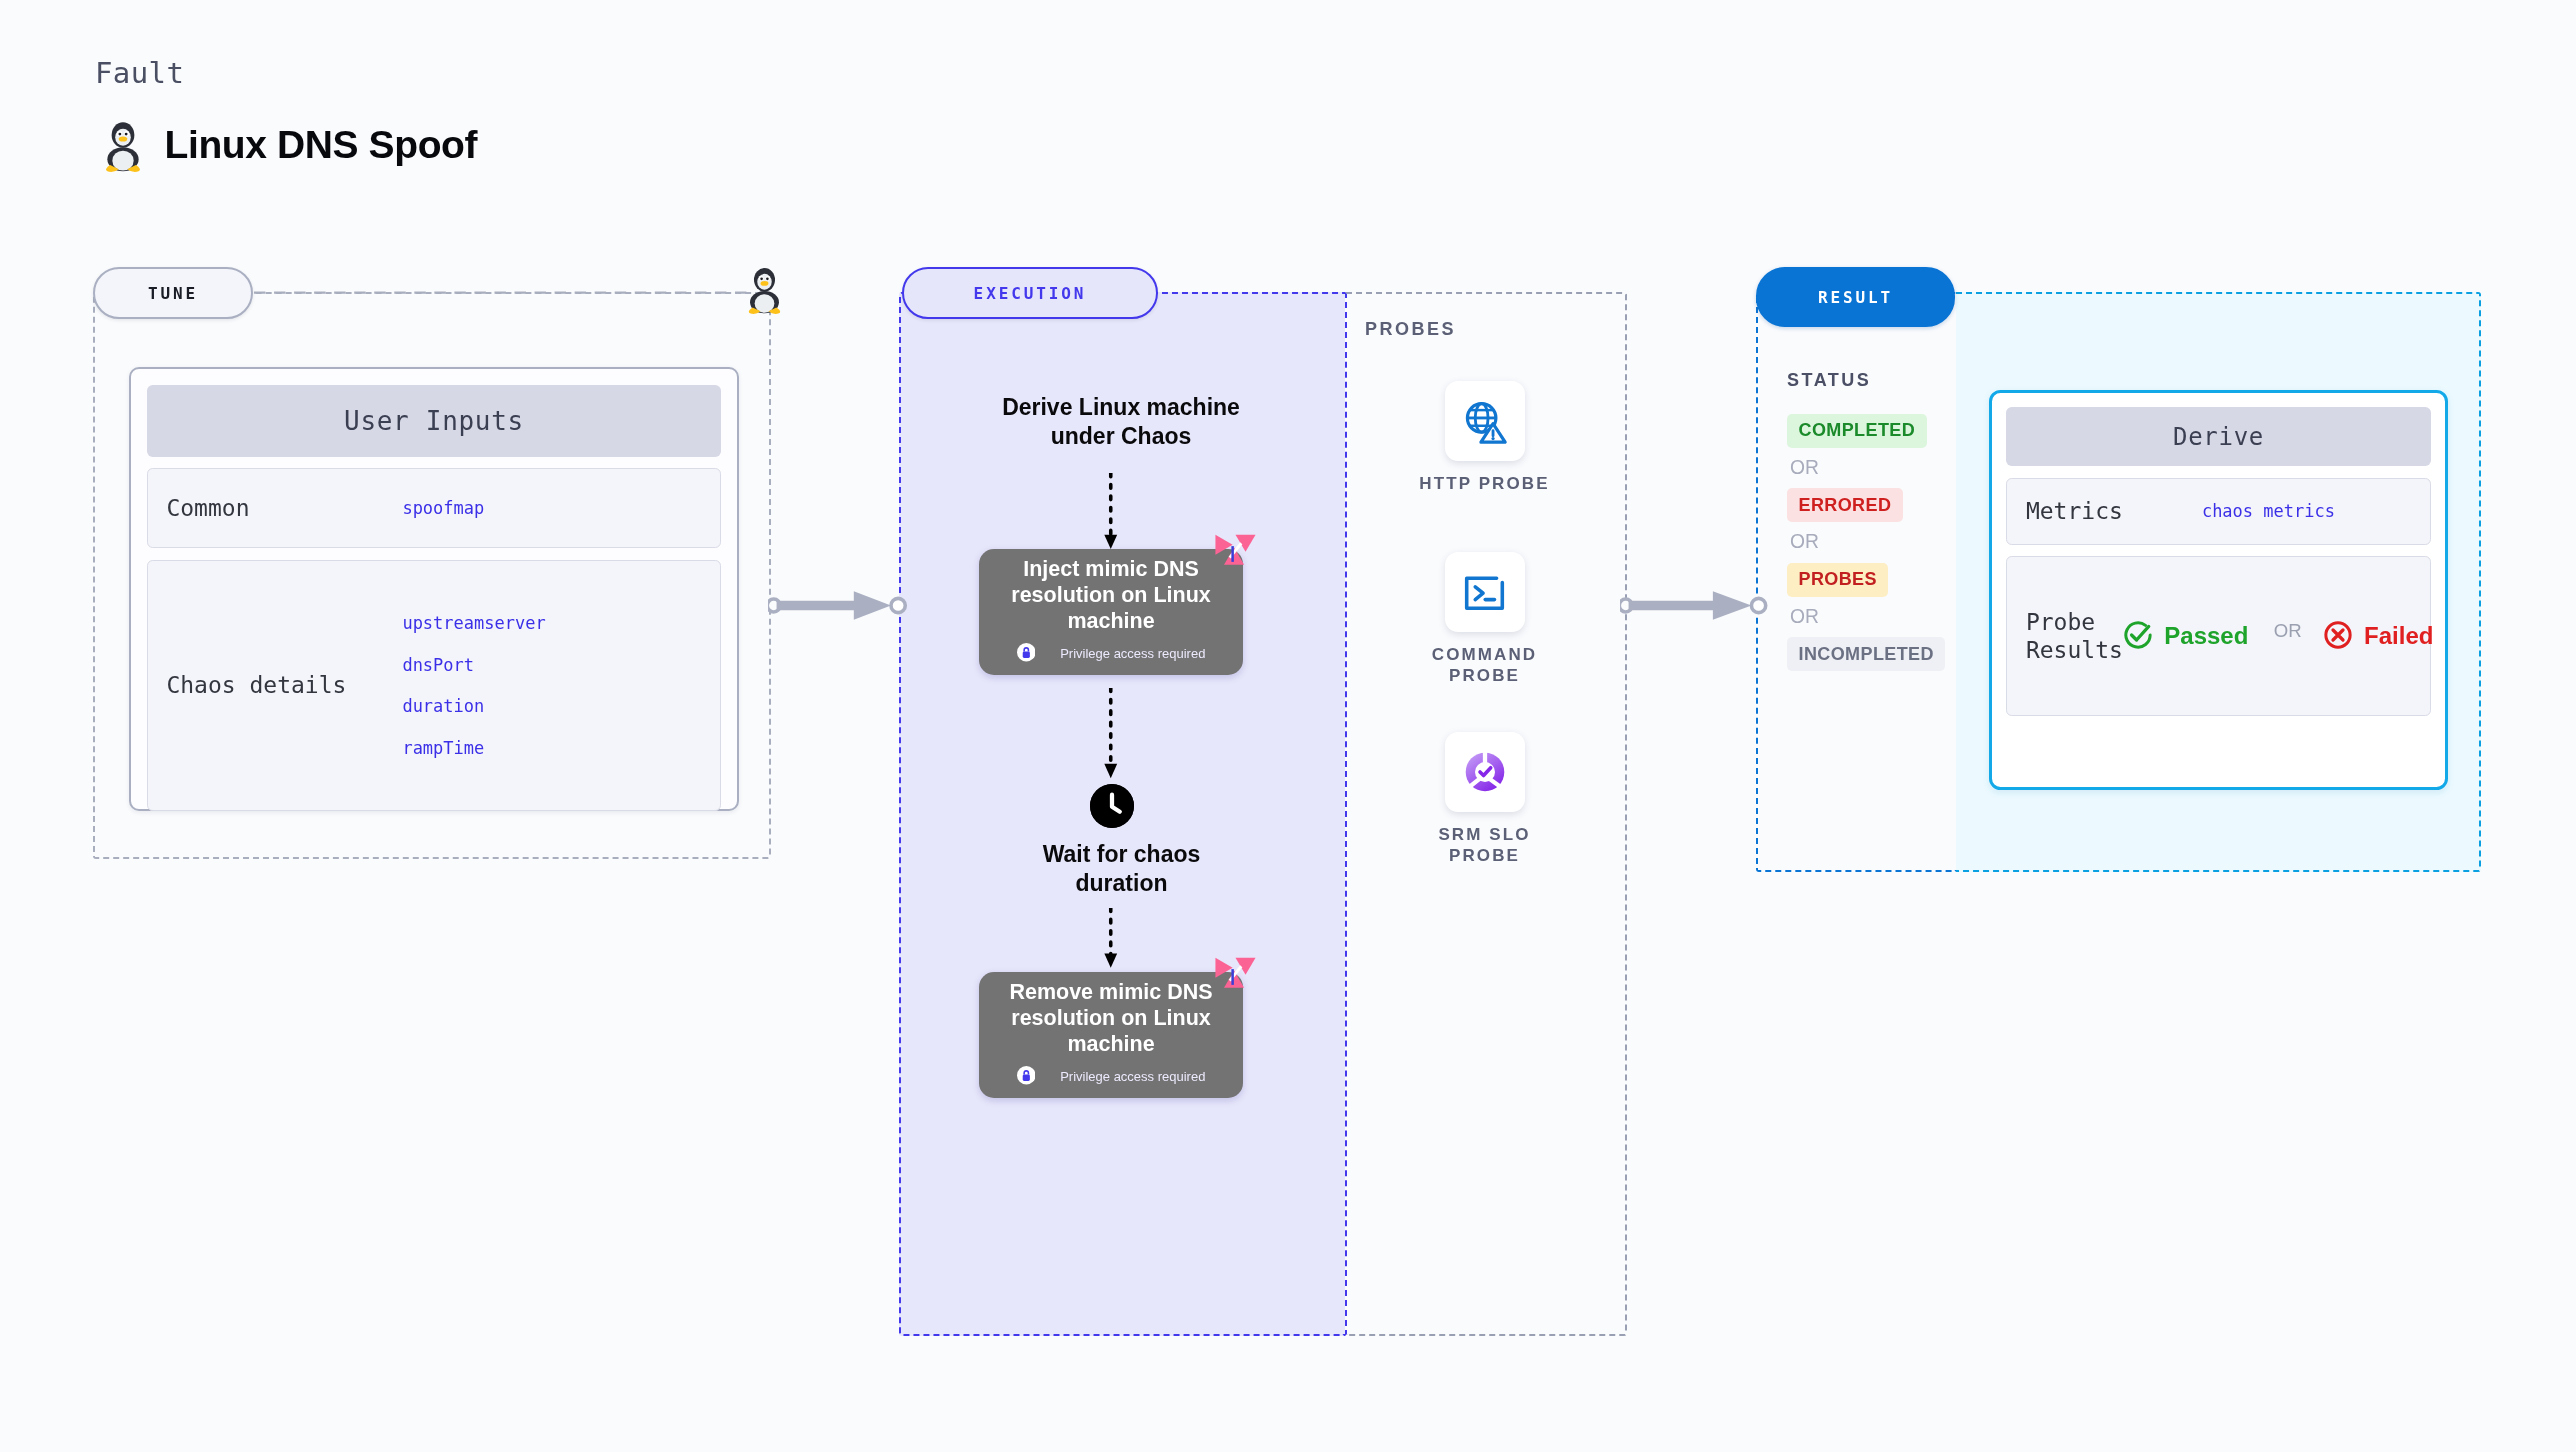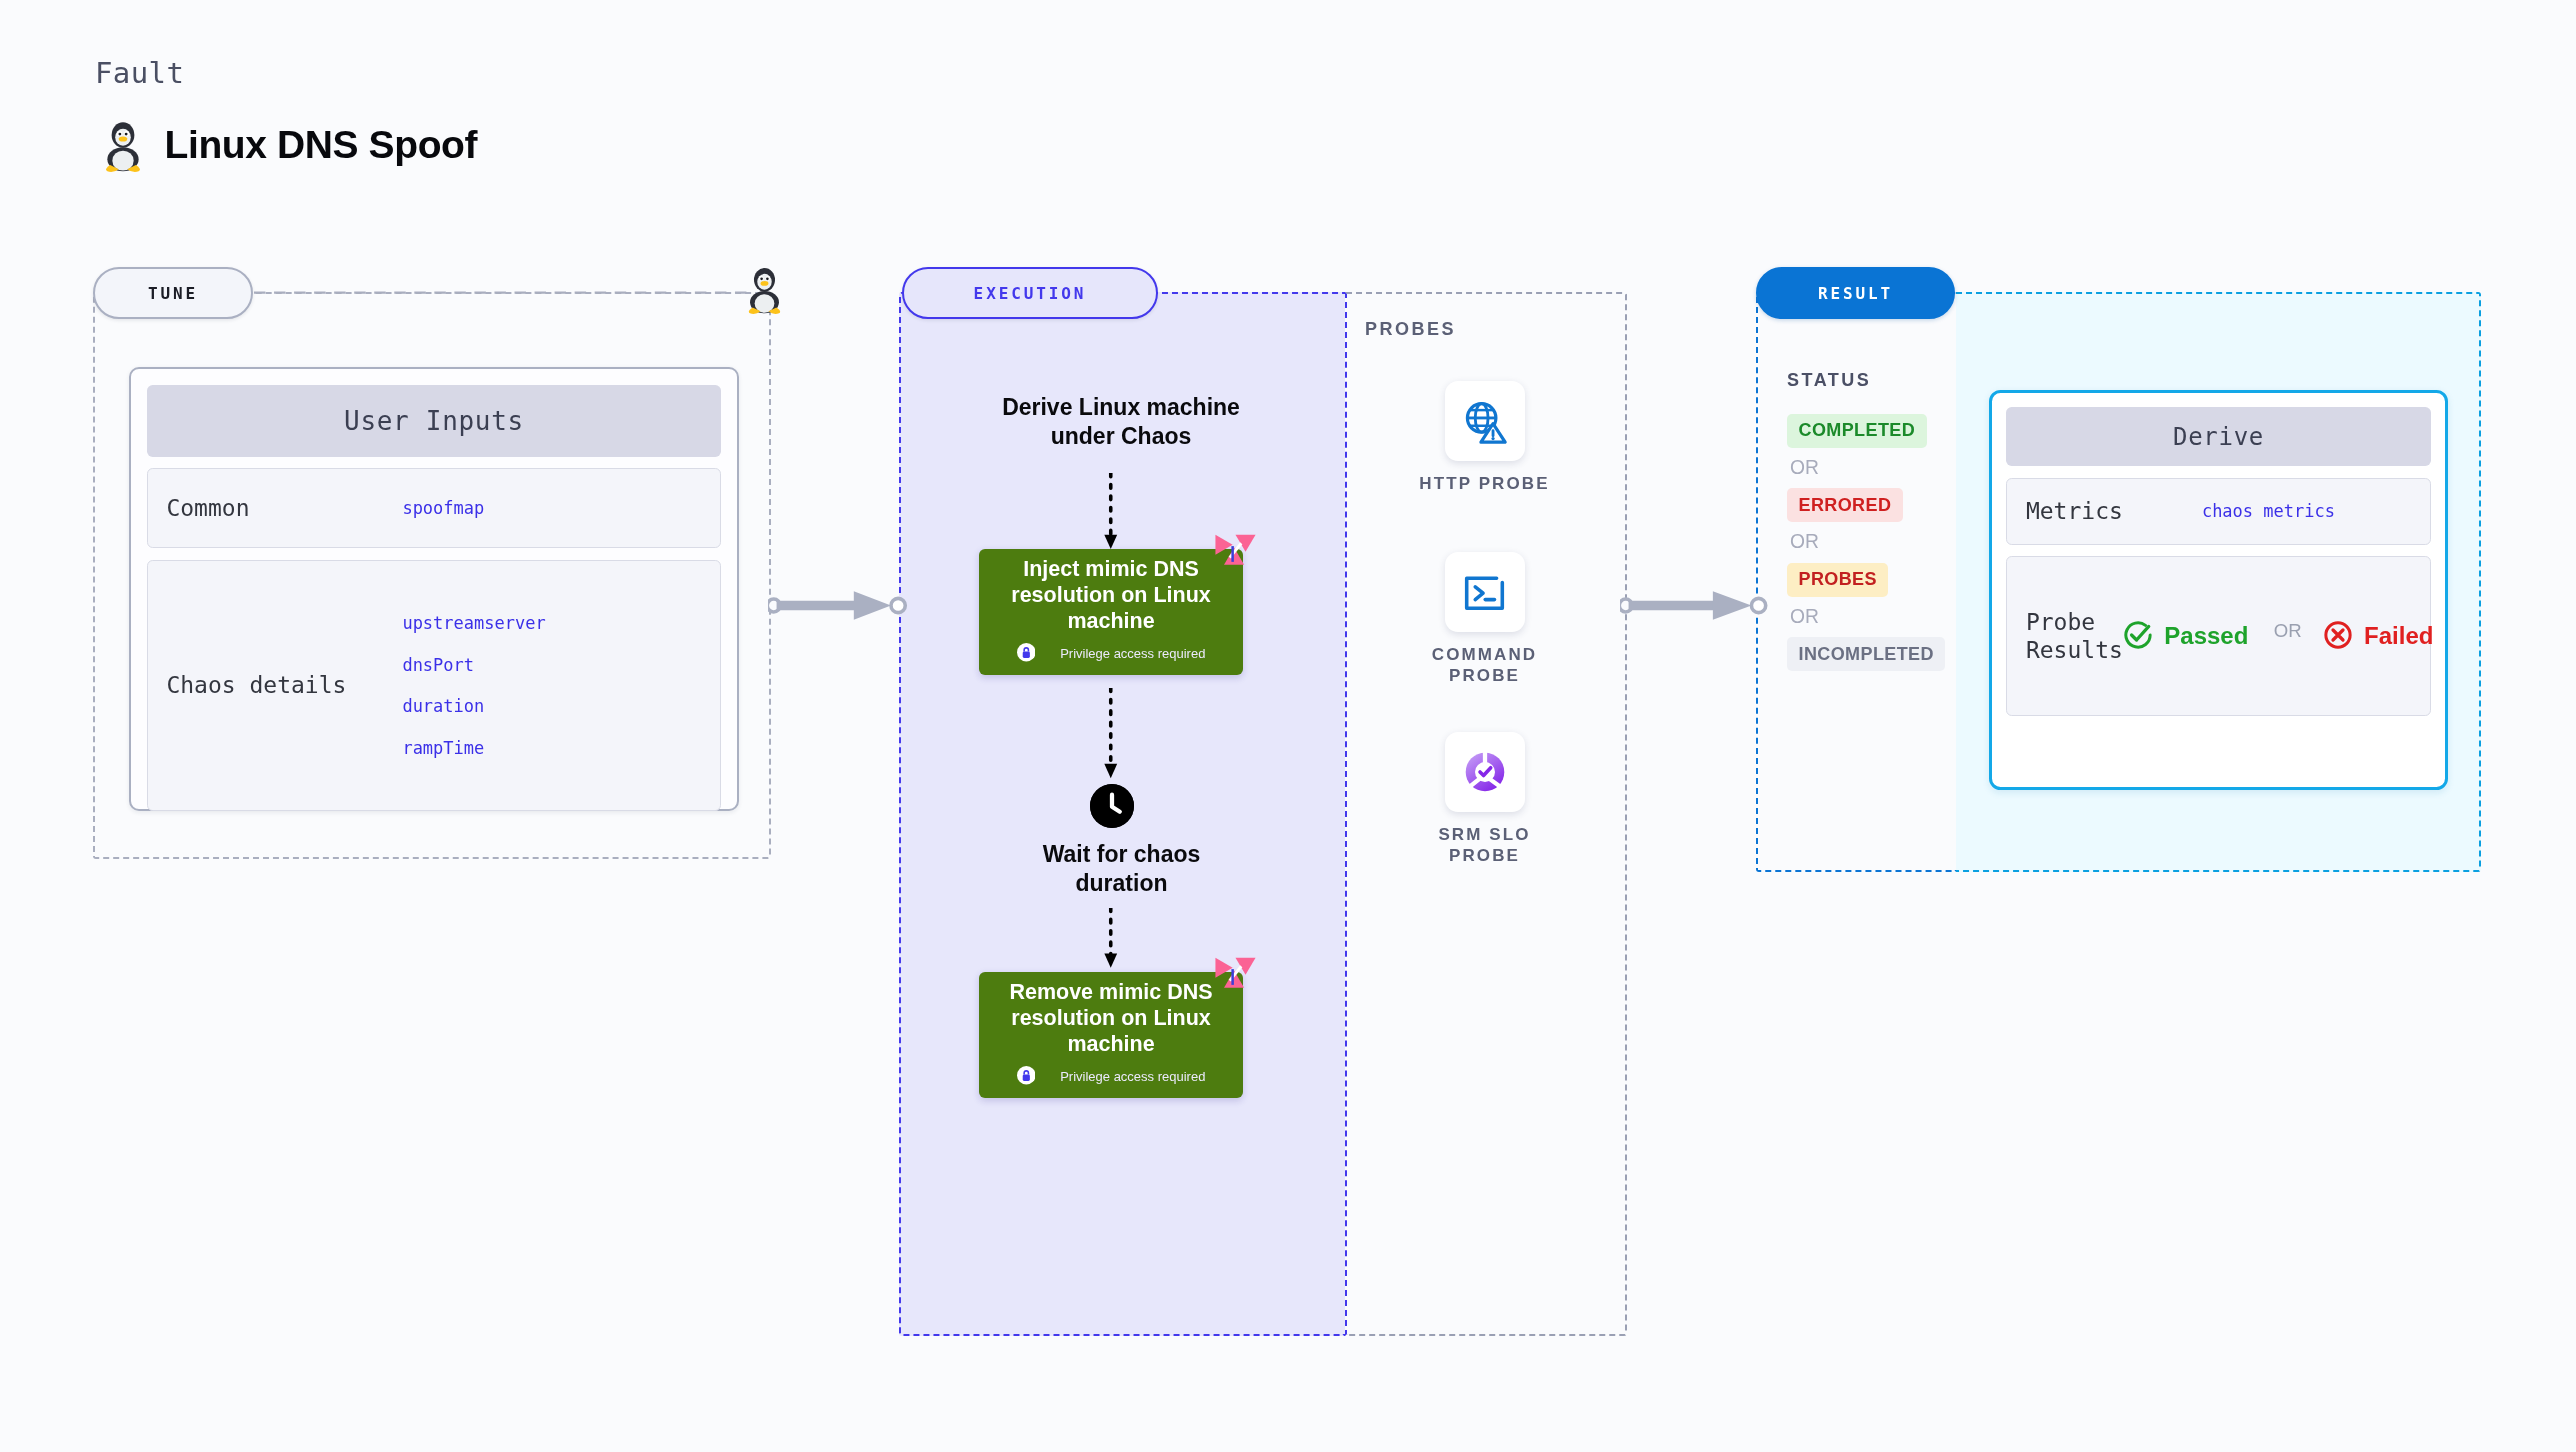--- a/index.html
+++ b/index.html
@@ -40,21 +40,21 @@
     left: 93px; top: 267px; width: 160px; height: 52px;
     background: #f3f5fa; border: 2.1px solid #aab0c2; color: #1b1d26;
     box-shadow: 0 1.4px 3.6px rgba(30,35,60,.10);
   }
   .pill-exec {
     left: 902px; top: 267px; width: 256px; height: 52px;
     background: #e6e6fb; border: 2.1px solid #4338ec; color: #4338ec;
     box-shadow: 0 1.4px 3.6px rgba(30,35,60,.10);
   }
   .pill-result {
-    left: 1756px; top: 267px; width: 199px; height: 52px;
+    left: 1756px; top: 267px; width: 199px; height: 60px;
     background: #0a74d4; border: 2.1px solid #0a74d4; color: #ffffff;
     box-shadow: 0 1.4px 4.3px rgba(10,80,160,.22);
     text-align: center;
   }
 
   
   .region { position: absolute; }
   .region-tune {
     left: 93px; top: 292px; width: 678px; height: 567px;
     border: 2.1px dashed #a9aebf; border-radius: 2.9px;
@@ -124,21 +124,21 @@
   .exec-wait   { left: 996px; top: 840px; width: 251px; }
 
   .dotted-arrow { position: absolute; }
 
   .clock {
     position: absolute; left: 1090px; top: 784px;
     width: 44px; height: 44px; border-radius: 50%; background: #000;
   }
 
   .action-box {
-    position: absolute; background: #4d7c0f; border-radius: 6px;
+    position: absolute; background: #737373; border-radius: 15px;
     box-shadow: 0 2.9px 7.2px rgba(40,30,140,.18);
     display: flex; flex-direction: column; align-items: center;
     justify-content: center; padding: 11.5px 15.8px 15.8px;
   }
   .action-inject { left: 979px; top: 549px; width: 264px; height: 126px; }
   .action-remove { left: 979px; top: 972px; width: 264px; height: 126px; }
   .action-title {
     color: #fff; font-weight: 700; font-size: 21.5px;
     line-height: 1.22; text-align: center;
   }

